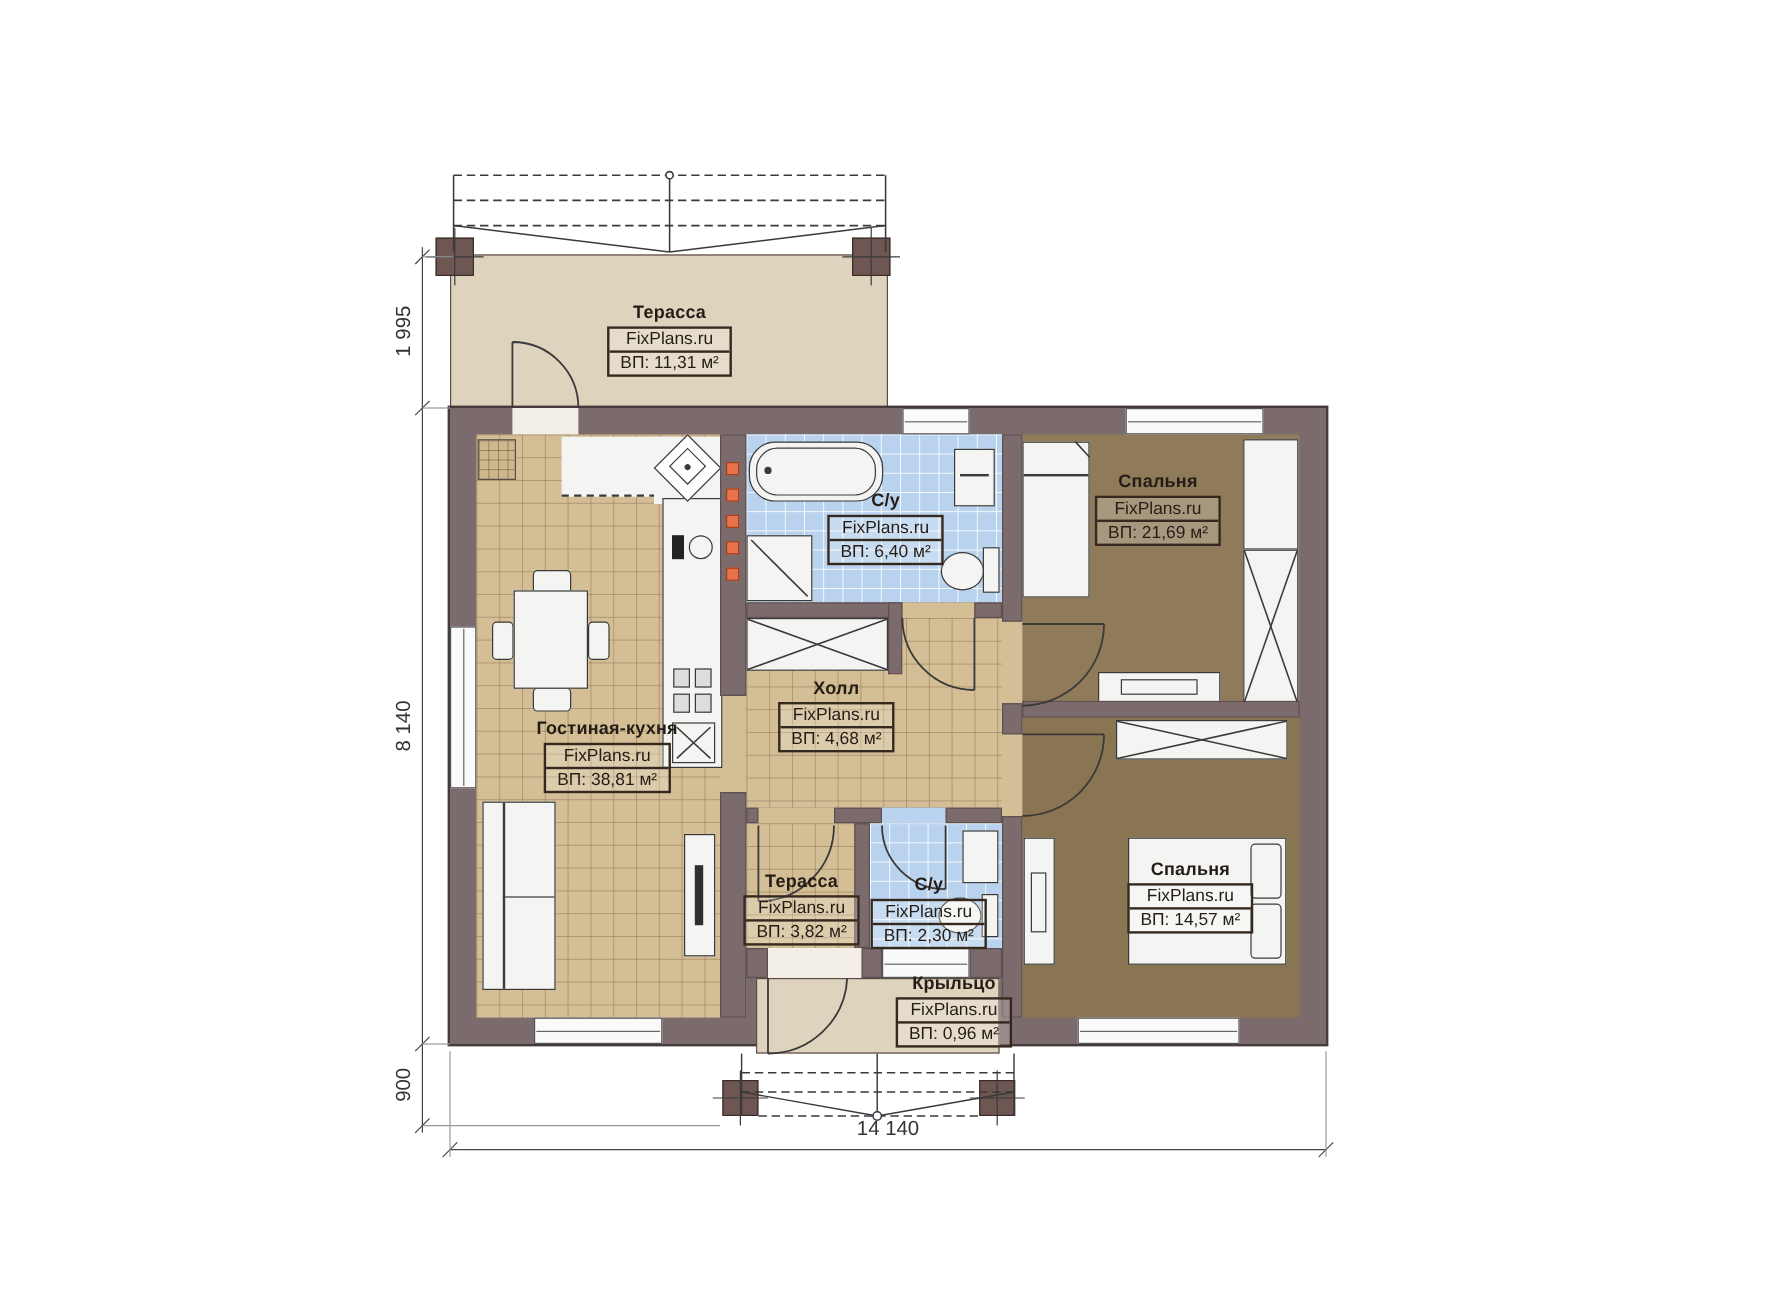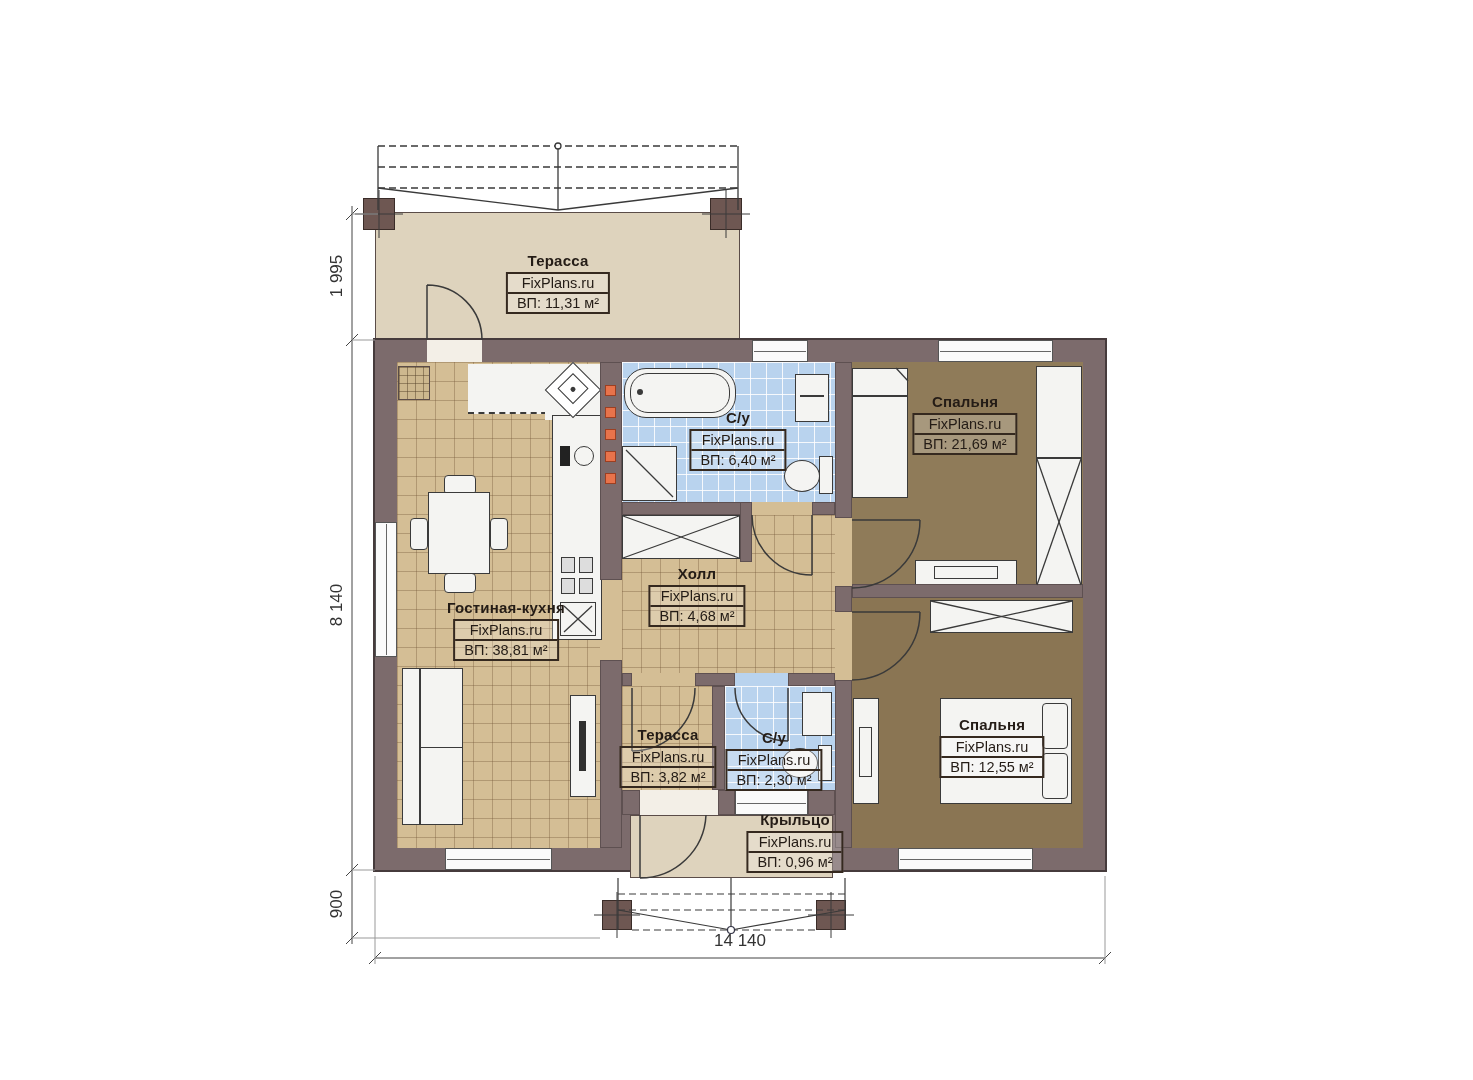--- a/index.html
+++ b/index.html
@@ -314,21 +314,21 @@
     <div class="label-box">
       <div class="label-row">FixPlans.ru</div>
       <div class="label-row">ВП: 2,30 м²</div>
     </div>
   </div>
 
   <div class="room-label" style="left:992px;top:747px">
     <div class="room-title">Спальня</div>
     <div class="label-box">
       <div class="label-row">FixPlans.ru</div>
-      <div class="label-row">ВП: 12,55 м²</div>
+      <div class="label-row">ВП: 14,57 м²</div>
     </div>
   </div>
 
   <div class="room-label" style="left:795px;top:842px">
     <div class="room-title">Крыльцо</div>
     <div class="label-box">
       <div class="label-row">FixPlans.ru</div>
       <div class="label-row">ВП: 0,96 м²</div>
     </div>
   </div>

